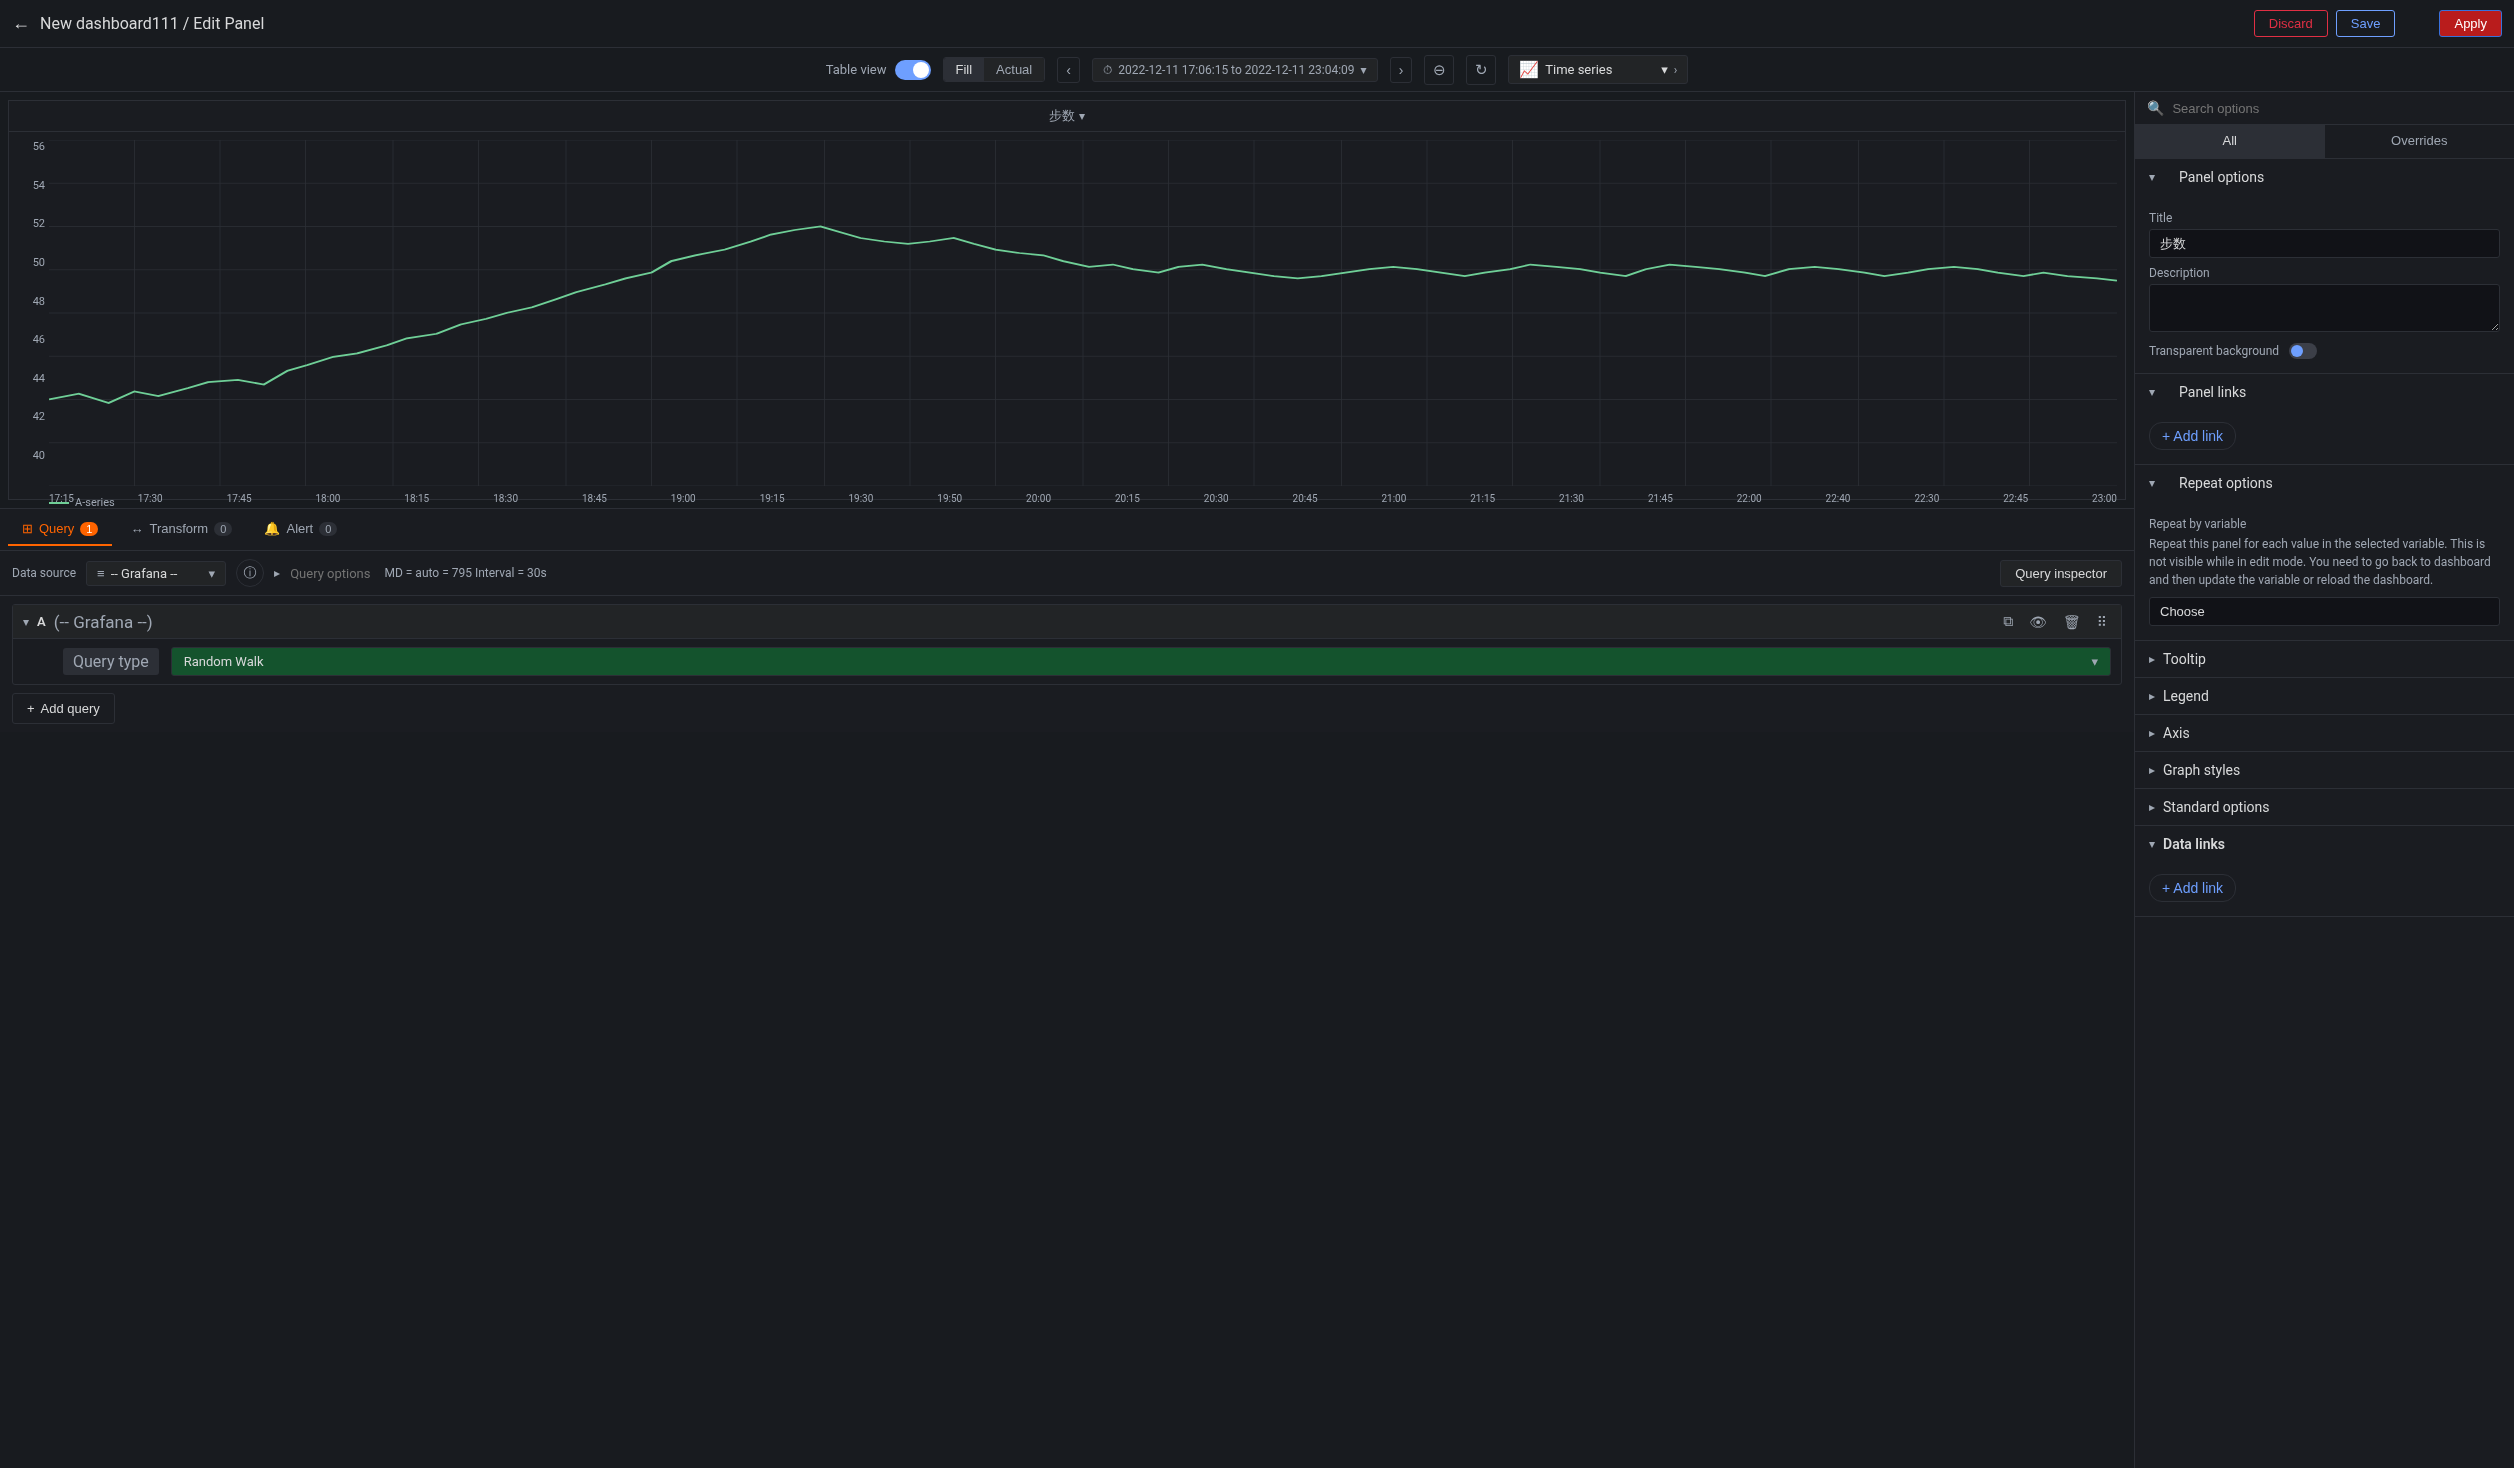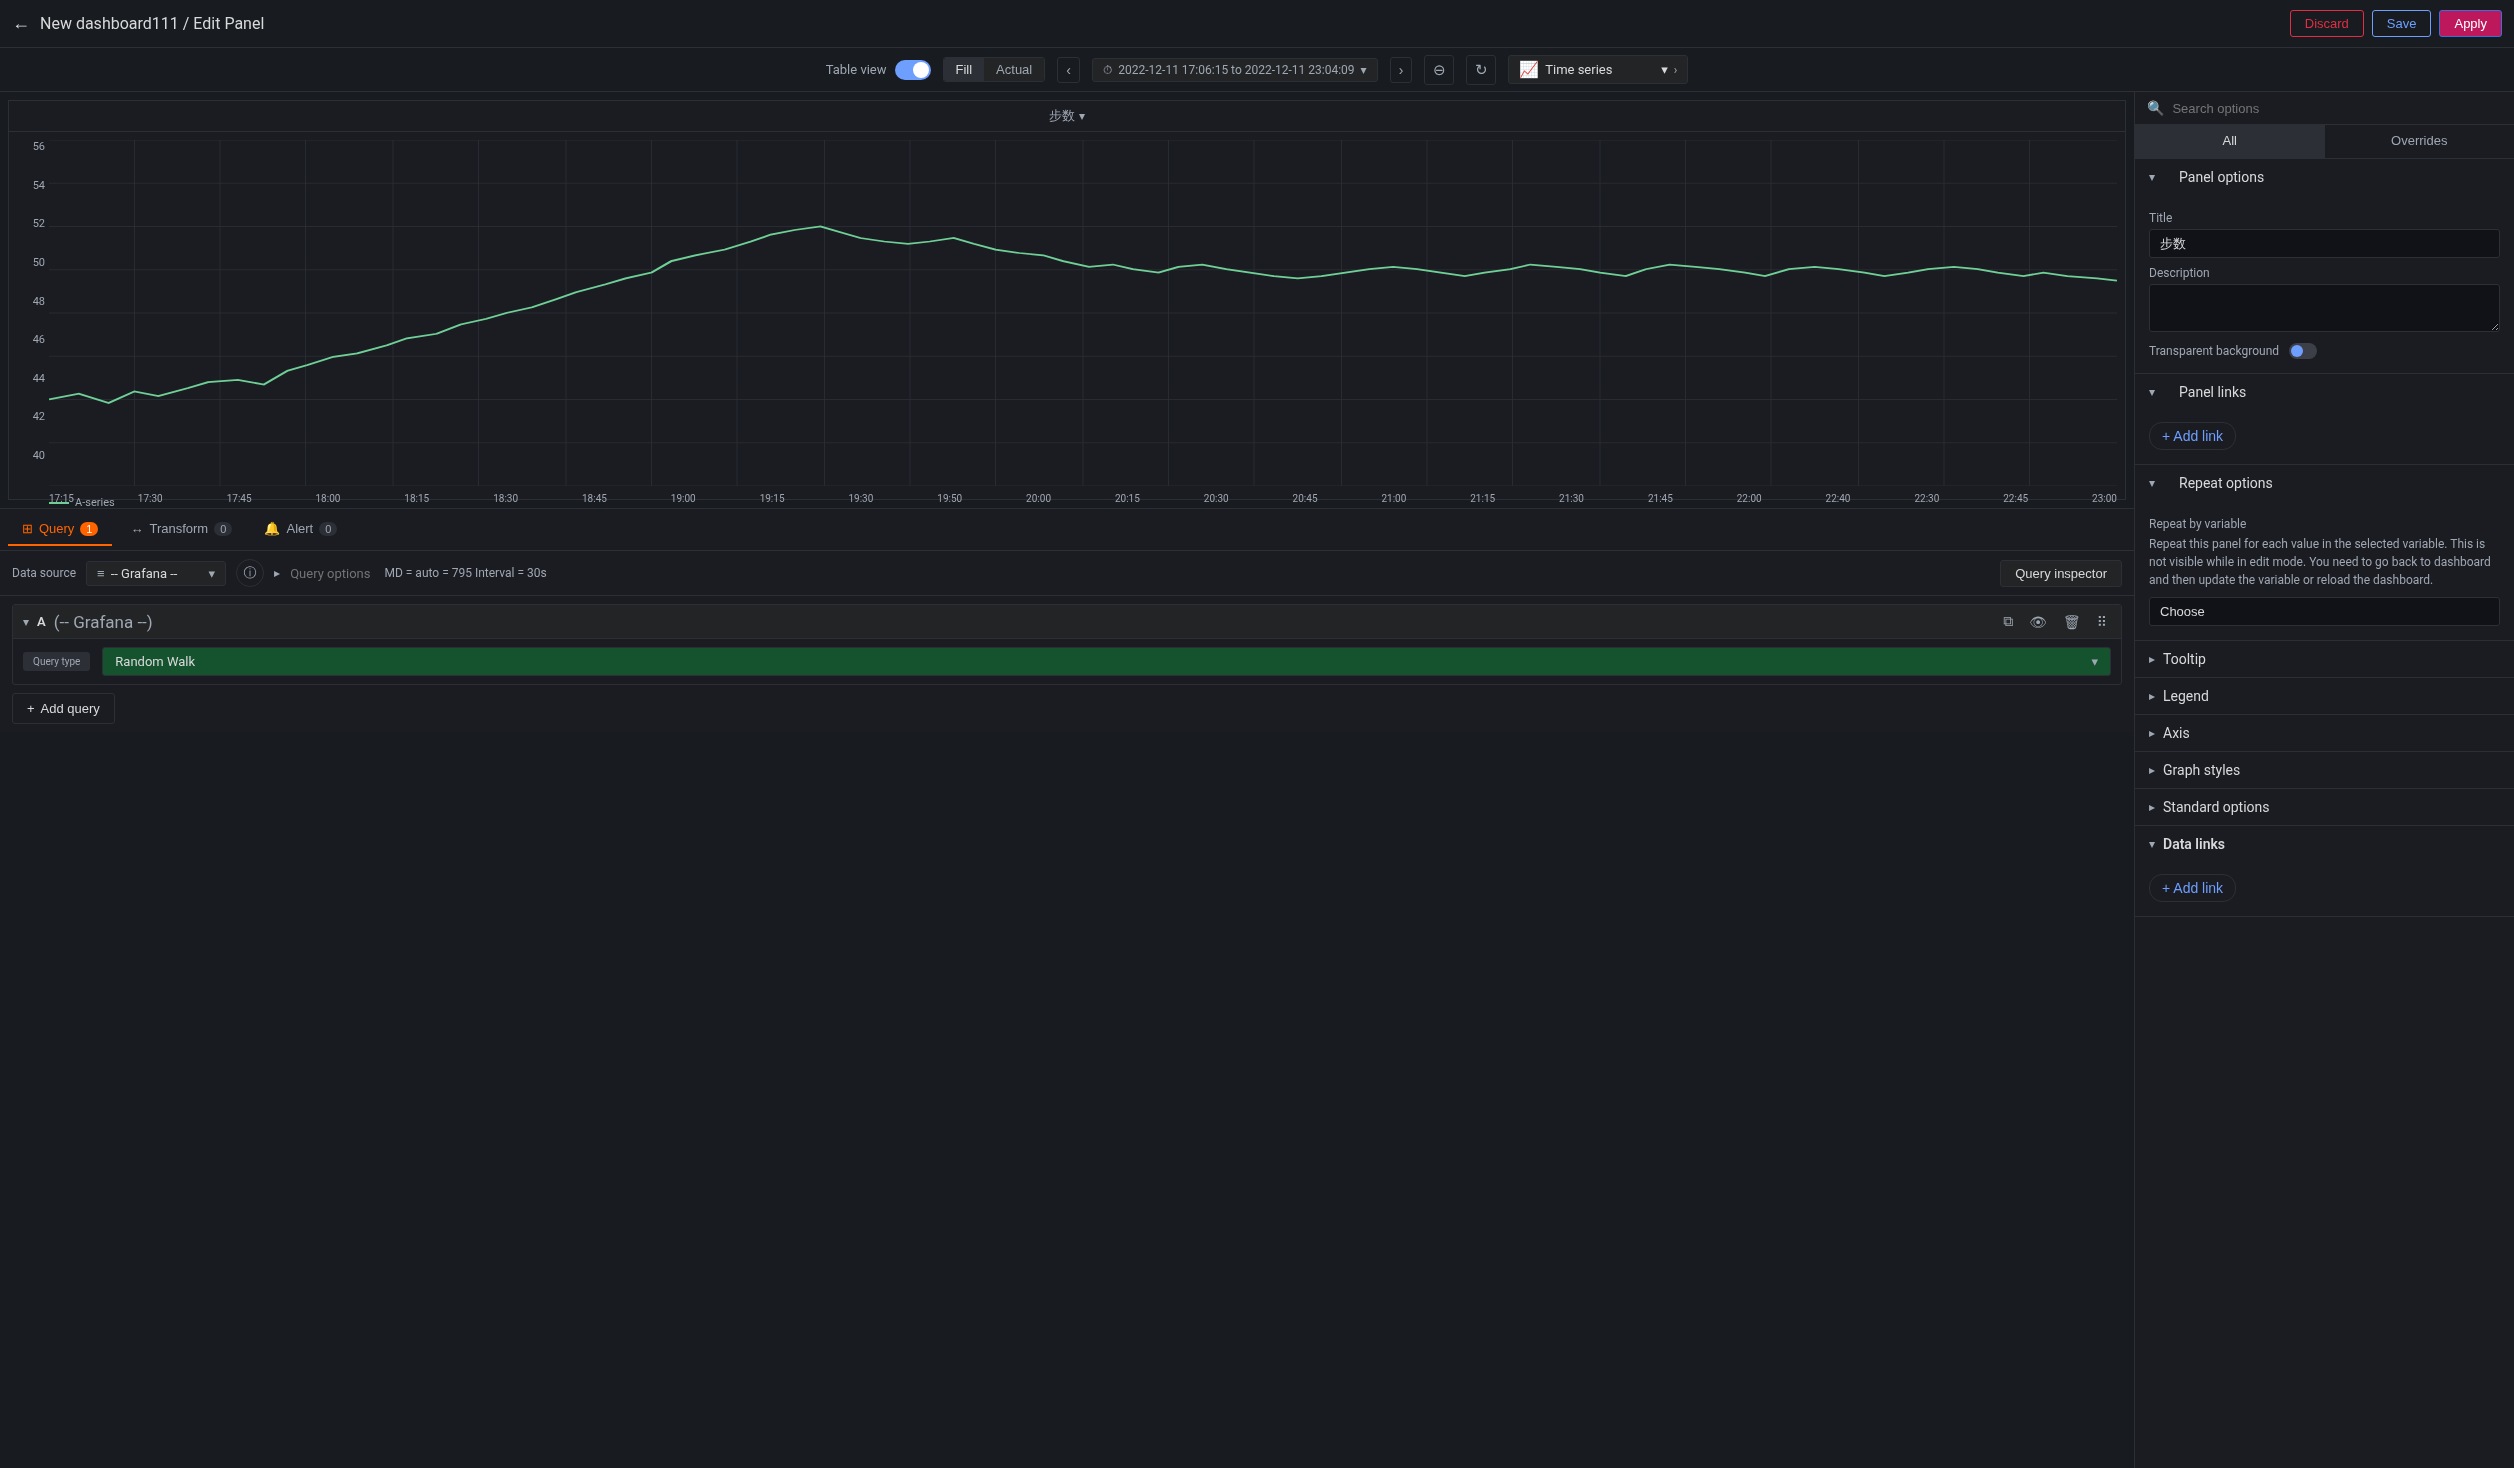--- a/index.html
+++ b/index.html
@@ -57,23 +57,24 @@
       background: transparent;
       border-color: #e02f44;
       color: #e02f44;
     }
     .btn-save {
       background: transparent;
       border-color: #6e9fff;
       color: #6e9fff;
     }
     .btn-apply {
-      background: #be185d;
+      background: #b91c1c;
       border-color: #3871dc;
       color: #fff;
+      margin-left: 36px;
     }
 
     
     .toolbar {
       display: flex;
       align-items: center;
       justify-content: center;
       background: #181b1f;
       border-bottom: 1px solid #2c2f36;
       padding: 6px 12px;
@@ -394,23 +395,24 @@
     .query-row-body {
       display: flex;
       align-items: center;
       padding: 8px 10px;
       gap: 12px;
     }
     .query-type-label {
       background: #2c2f36;
       border-radius: 3px;
       padding: 4px 10px;
-      font-size: 10px;
+      font-size: 16px;
       color: #9fa7b3;
       white-space: nowrap;
+      margin-left: 40px;
     }
     .query-type-select {
       flex: 1;
       display: flex;
       align-items: center;
       justify-content: space-between;
       background: #14532d;
       border: 1px solid #2c2f36;
       border-radius: 3px;
       padding: 6px 12px;

